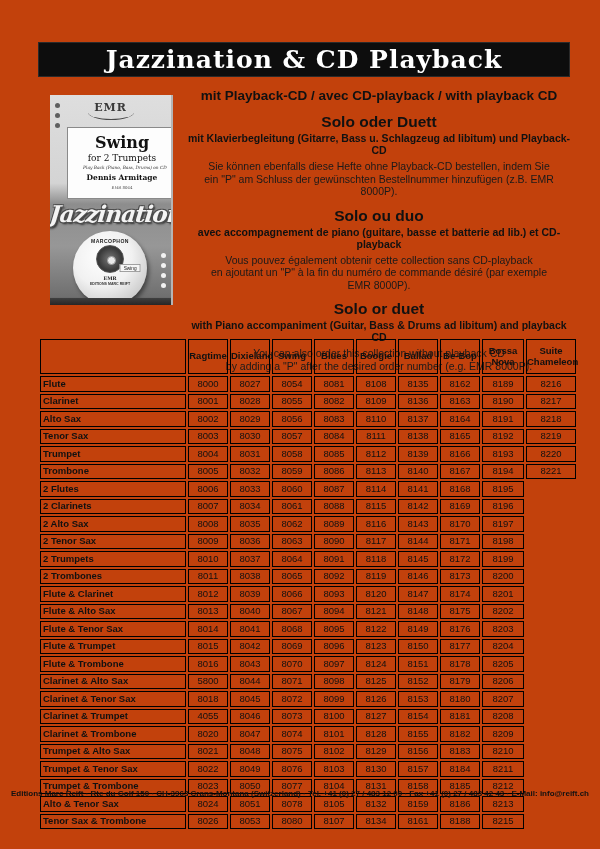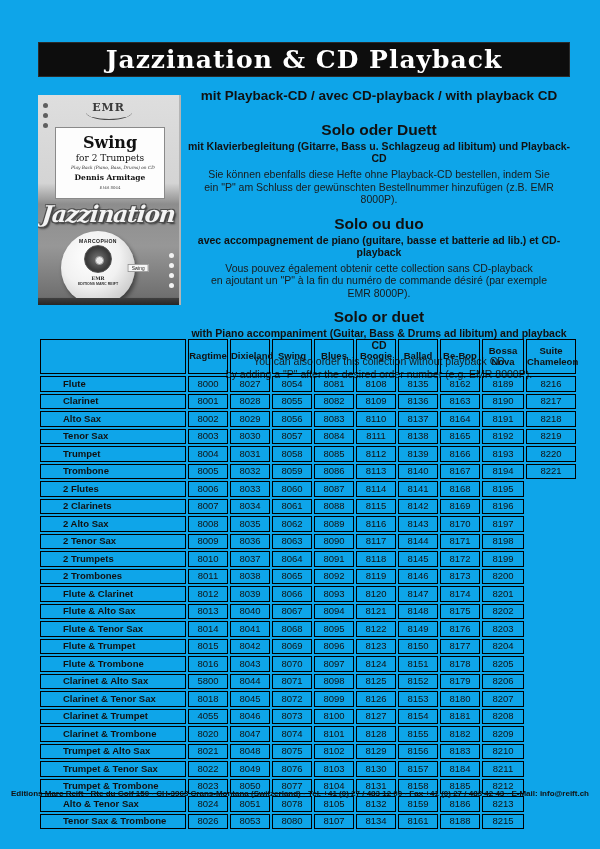--- a/index.html
+++ b/index.html
@@ -1,33 +1,33 @@
 <!DOCTYPE html>
 <html><head>
 <meta charset="utf-8">
 <style>
   html,body{margin:0;padding:0;background:#e8e8e8;}
   .page{
-    position:relative;width:600px;height:849px;background:#0ea5e9;
+    position:relative;width:600px;height:849px;background:#c2410c;
     font-family:"Liberation Sans",sans-serif;color:#111;overflow:hidden;
     margin:0 auto;
   }
   
   .title-bar{
     position:absolute;left:38px;top:42px;width:532px;height:35px;
     background:#0d0d0d;border:1px solid #2a2a2a;box-sizing:border-box;
     display:flex;align-items:center;justify-content:center;
   }
   .title-bar h1{
     margin:0;color:#fff;font-family:"DejaVu Serif","Liberation Serif",serif;
     font-weight:bold;font-size:25px;letter-spacing:1px;white-space:nowrap;
   }
   
   .cover{
-    position:absolute;left:38px;top:95px;width:143px;height:210px;
+    position:absolute;left:50px;top:95px;width:123px;height:210px;
     background:linear-gradient(180deg,#dedede 0%,#d4d4d4 42%,#8d8d8d 52%,#979797 72%,#6f6f6f 96%,#4c4c4c 100%);
     border-right:2px solid #b5b5b5;box-sizing:border-box;overflow:hidden;
   }
   .dotcol{position:absolute;display:flex;flex-direction:column;gap:5px;}
   .dotcol.tl{left:5px;top:8px;}
   .dotcol.br{right:5px;top:158px;}
   .dot{width:5px;height:5px;border-radius:50%;}
   .dot.dark{background:#5f5f5f;}
   .dot.light{background:#f2f2f2;}
   .emr-logo{
@@ -70,32 +70,32 @@
   .cd-hole{position:absolute;left:50%;top:50%;width:7px;height:7px;margin:-3.5px 0 0 -3.5px;background:#e9e9e9;border-radius:50%;border:1px solid #999;}
   .cd-emr{font-size:6px;font-weight:bold;font-family:"DejaVu Serif","Liberation Serif",serif;color:#222;margin-top:1px;transform:scale(.8);}
   .cd-publisher{font-size:6px;transform:scale(.6);transform-origin:center;color:#333;font-weight:bold;white-space:nowrap;}
   .cd-tag{
     position:absolute;right:28px;top:168px;background:#f6f6f6;border:1px solid #8d8d8d;
     font-size:6px;transform:scale(.8);padding:1px 4px;color:#222;
   }
   .cover-bottom-strip{position:absolute;left:0;right:0;bottom:0;height:7px;background:linear-gradient(180deg,#3f3f3f,#262626);}
   
   .intro{position:absolute;left:183px;top:88px;width:392px;text-align:center;}
-  .tagline{font-size:13.5px;font-weight:bold;margin:0 0 18px;}
+  .tagline{font-size:13.5px;font-weight:bold;margin:0 0 10px;}
   .lang-block{margin-top:9px;}
   .lang-heading{font-size:15.5px;font-weight:bold;margin:8px 0 1px;}
   .lang-sub{font-size:10.5px;font-weight:bold;margin:0;}
   .lang-body{font-size:10.5px;margin:4px 16px 0;white-space:pre-line;line-height:12.5px;color:#1a1a1a;}
   
   .table-wrap{position:absolute;left:38px;top:337px;width:534px;}
   table{border-collapse:separate;border-spacing:2px;width:100%;table-layout:fixed;}
   th,td{border:1px solid #000;box-sizing:border-box;}
   th{font-size:9.5px;font-weight:bold;text-align:center;white-space:pre-line;line-height:10.5px;padding:6px 0;vertical-align:middle;}
   td{font-size:9.5px;text-align:center;padding:1.5px 1px;line-height:10.5px;vertical-align:middle;}
-  td.lbl{text-align:left;font-weight:bold;padding-left:22px;}
+  td.lbl{text-align:left;font-weight:bold;padding-left:2px;}
   td.empty,th.empty-h{border:none;background:transparent;}
   col.c-lbl{width:146px;}
   col.c-n{width:40px;}
   col.c-bossa{width:42px;}
   col.c-suite{width:50px;}
   
   .footer{
     position:absolute;left:0;right:0;top:789px;text-align:center;
     font-size:8px;font-weight:bold;color:#111;letter-spacing:0;
   }

